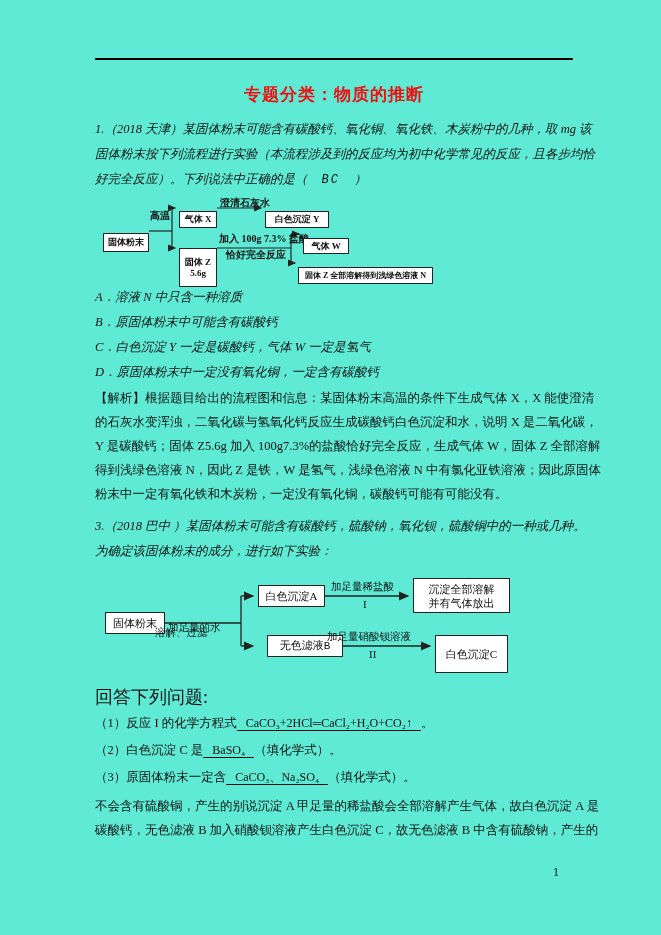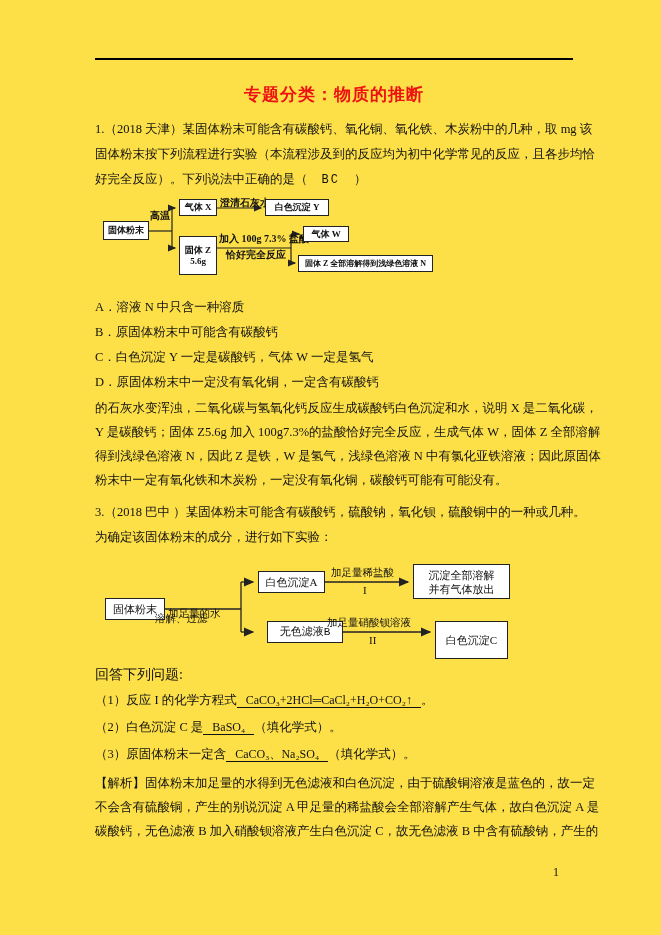--- a/index.html
+++ b/index.html
@@ -1,50 +1,50 @@
 <!DOCTYPE html>
 <html><head>
 <meta charset="utf-8">
 <style>
   html,body { margin:0; padding:0; background:#ffffff; }
   .page {
-    position:relative; width:661px; height:935px; background:#fde047;
+    position:relative; width:661px; height:935px; background:#5eead4;
     font-family:"Liberation Serif","DejaVu Serif",serif; color:#111;
     overflow:hidden;
   }
   .content { position:absolute; left:95px; top:0; width:478px; }
   .rule { margin-top:58px; border-top:2px solid #000; height:0; }
   .doc-title {
     margin-top:23px; text-align:center; color:#ee1111; font-weight:bold;
     font-size:17px; line-height:23px; letter-spacing:1px;
   }
-  .stem { margin-top:11px; }
+  .stem { margin-top:11px;font-style:italic; }
   .line { font-size:12.5px; line-height:25px; white-space:nowrap; }
   .aline { font-size:12.5px; line-height:24px; white-space:nowrap; }
   .answer { padding:0 14px; letter-spacing:2px; font-family:"Liberation Mono","DejaVu Sans Mono",monospace; font-size:12px; }
-  .options { margin-top:17px; }
+  .options { margin-top:7px;font-style:italic; }
   .analysis { margin-top:1px; }
   
   .flow { position:relative; }
   .flow svg { position:absolute; left:0; top:0; }
   .fbox {
     position:absolute; border:1px solid #222; background:#fff; box-sizing:border-box;
     display:flex; flex-direction:column; align-items:center; justify-content:center;
     text-align:center; white-space:nowrap;
   }
   .flabel { position:absolute; white-space:nowrap; }
   .flow1 { margin-top:5px; width:475px; height:80px; }
-  .flow1 .fbox { font-weight:bold; font-size:9px; line-height:11px; }
+  .flow1 .fbox { font-weight:bold; font-size:9px; line-height:11px;margin-top:12px; }
   .flow1 .flabel { font-weight:bold; font-size:10px; line-height:10px; }
   .flow2 { margin-top:10px; width:475px; height:96px; }
   .flow2 .fbox { font-size:11px; line-height:14px; }
   .flow2 .flabel { font-size:10.5px; line-height:13px; }
   .flow2 .fnum { font-size:11px; }
   
-  .answer-intro { margin-top:6px; font-size:14px; line-height:25px; }
+  .answer-intro { margin-top:15px; font-size:18px; line-height:25px; }
   .subq { font-size:12.5px; line-height:27px; white-space:nowrap; }
   .blank { border-bottom:1px solid #111; padding:0 9px; font-size:12px; }
   .page-number { position:absolute; left:553px; top:865px; font-size:12px; }
 </style>
 </head>
 <body>
 
 <div class="page">
   <div class="content">
 
@@ -91,20 +91,21 @@
     </div>
 
     <div class="options">
       <div class="line">A．溶液 N 中只含一种溶质</div>
       <div class="line">B．原固体粉末中可能含有碳酸钙</div>
       <div class="line">C．白色沉淀 Y 一定是碳酸钙，气体 W 一定是氢气</div>
       <div class="line">D．原固体粉末中一定没有氧化铜，一定含有碳酸钙</div>
     </div>
 
     <div class="analysis">
+      <div class="aline">【解析】根据题目给出的流程图和信息：某固体粉末高温的条件下生成气体 X，X 能使澄清</div>
       <div class="aline">的石灰水变浑浊，二氧化碳与氢氧化钙反应生成碳酸钙白色沉淀和水，说明 X 是二氧化碳，</div>
       <div class="aline">Y 是碳酸钙；固体 Z5.6g 加入 100g7.3%的盐酸恰好完全反应，生成气体 W，固体 Z 全部溶解</div>
       <div class="aline">得到浅绿色溶液 N，因此 Z 是铁，W 是氢气，浅绿色溶液 N 中有氯化亚铁溶液；因此原固体</div>
       <div class="aline">粉末中一定有氧化铁和木炭粉，一定没有氧化铜，碳酸钙可能有可能没有。</div>
     </div>
 
     <div class="stem" style="margin-top:8px;">
       <div class="line">3.（2018 巴中 ）某固体粉末可能含有碳酸钙，硫酸钠，氧化钡，硫酸铜中的一种或几种。</div>
       <div class="line">为确定该固体粉末的成分，进行如下实验：</div>
     </div>
@@ -138,21 +139,20 @@
       <div class="flabel fnum" style="left:274px;top:74px;">II</div>
       <div class="fbox" style="left:340px;top:61px;width:73px;height:38px;">白色沉淀C</div>
     </div>
 
     <div class="answer-intro">回答下列问题:</div>
     <div class="subq"><span>（1）反应 I 的化学方程式</span><span class="blank">CaCO₃+2HCl═CaCl₂+H₂O+CO₂↑</span><span>。</span></div>
     <div class="subq"><span>（2）白色沉淀 C 是</span><span class="blank">BaSO₄</span><span>（填化学式）。</span></div>
     <div class="subq"><span>（3）原固体粉末一定含</span><span class="blank">CaCO₃、Na₂SO₄</span><span>（填化学式）。</span></div>
 
     <div class="analysis" style="margin-top:3px;">
-      <div class="aline">【解析】固体粉末加足量的水得到无色滤液和白色沉淀，由于硫酸铜溶液是蓝色的，故一定</div>
       <div class="aline">不会含有硫酸铜，产生的别说沉淀 A 甲足量的稀盐酸会全部溶解产生气体，故白色沉淀 A 是</div>
       <div class="aline">碳酸钙，无色滤液 B 加入硝酸钡溶液产生白色沉淀 C，故无色滤液 B 中含有硫酸钠，产生的</div>
     </div>
 
   </div>
 
   <div class="page-number">1</div>
 </div>
 
 </body></html>

